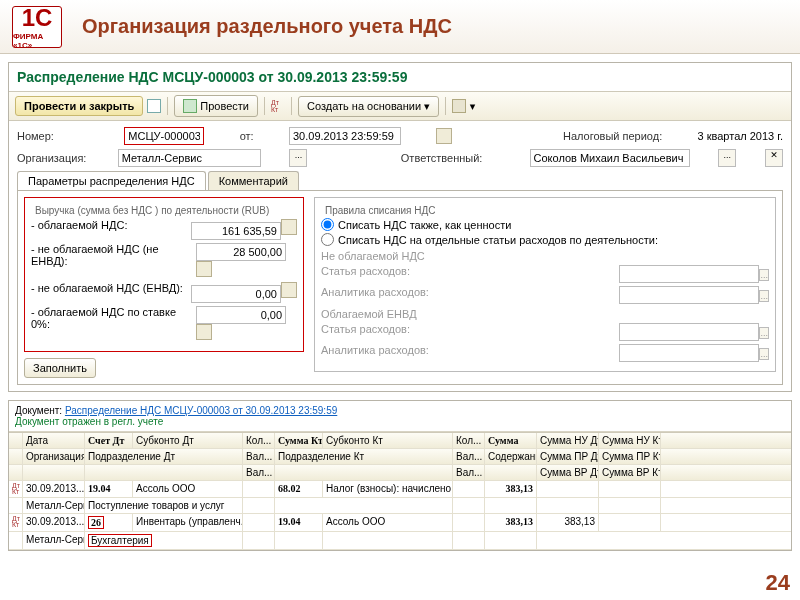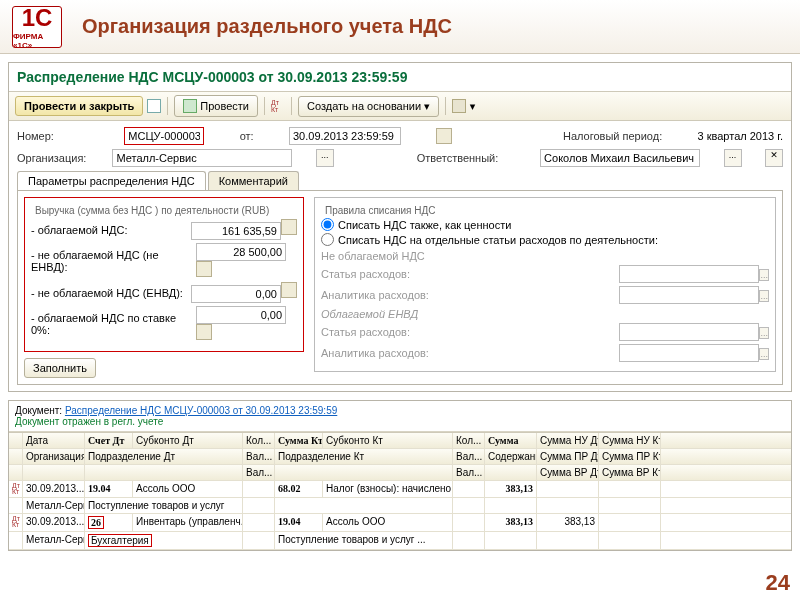--- a/index.html
+++ b/index.html
@@ -21,21 +21,21 @@
 .lbl { color: #333; }
 .input { border: 1px solid #bbb; background: #fff; padding: 1px 3px; font-size: 11px; height: 18px; }
 .input.red { border: 1.5px solid #c00; }
 .tabs { display: flex; margin-top: 4px; }
 .tab { background: #f2eedc; border: 1px solid #b8b4a8; border-bottom: none; padding: 3px 10px; font-size: 11px; border-radius: 3px 3px 0 0; margin-right: 2px; cursor: pointer; }
 .tab.active { background: #fff; font-weight: normal; }
 .tab-body { border: 1px solid #b8b4a8; padding: 6px; display: flex; gap: 10px; }
 .fieldset { border: 1.5px solid #c00; padding: 6px; font-size: 11px; }
 .fieldset.gray { border-color: #bbb; }
 .fieldset-title { font-size: 10px; color: #666; margin-top: -13px; background: #fff; display: inline-block; padding: 0 4px; }
-.frow { display: flex; justify-content: space-between; align-items: center; margin: 3px 0; gap: 6px; }
+.frow { display: flex; justify-content: space-between; align-items: flex-start; margin: 3px 0; gap: 6px; }
 .num-input { border: 1px solid #bbb; width: 90px; text-align: right; padding: 1px 3px; font-size: 11px; height: 18px; }
 .radio-row { display: flex; align-items: center; gap: 4px; margin: 2px 0; font-size: 11px; }
 .faded { color: #999; }
 .ledger { margin: 0 8px 8px 8px; border: 1px solid #b8b4a8; font-size: 10px; }
 .ledger-hdr { padding: 4px 6px; border-bottom: 1px solid #d8d4c4; }
 .link { color: #1060c0; text-decoration: underline; cursor: pointer; }
 .green { color: #0a7c2e; }
 .grid { border-top: 1px solid #cec9b8; }
 .grid-row { display: grid; grid-template-columns: 14px 62px 48px 110px 32px 48px 130px 32px 52px 62px 62px; border-bottom: 1px solid #e4e0d0; }
 .grid-row.hdr { background: linear-gradient(#fdfcf5, #f0ecd8); font-weight: normal; }
@@ -86,21 +86,21 @@
       <input class="input red" style="width: 80px;" value="МСЦУ-000003">
       <span class="lbl">от:</span>
       <input class="input" style="width: 112px;" value="30.09.2013 23:59:59">
       <span class="calc-icon"></span>
       <span style="width:40px;"></span>
       <span class="lbl">Налоговый период:</span>
       <span>3 квартал 2013 г.</span>
     </div>
     <div class="row">
       <span class="lbl" style="width:72px;">Организация:</span>
-      <input class="input" style="width: 180px;" value="Металл-Сервис">
+      <input class="input" style="width: 143px;" value="Металл-Сервис">
       <span class="dots-btn">...</span>
       <span style="width:36px;"></span>
       <span class="lbl" style="width:100px;">Ответственный:</span>
       <input class="input" style="width: 160px;" value="Соколов Михаил Васильевич">
       <span class="dots-btn">...</span>
       <span class="dots-btn">✕</span>
     </div>
 
     <div class="tabs">
       <div class="tab active">Параметры распределения НДС</div>
@@ -142,21 +142,21 @@
             </div>
           <div class="faded" style="margin:4px 0 2px 0;">Не облагаемой НДС</div>
           <div class="frow faded">
               <span>Статья расходов:</span>
               <span><input class="input" disabled="" style="width: 140px;"><span class="dots-btn">...</span></span>
             </div>
           <div class="frow faded">
               <span>Аналитика расходов:</span>
               <span><input class="input" disabled="" style="width: 140px;"><span class="dots-btn">...</span></span>
             </div>
-          <div class="faded" style="margin:4px 0 2px 0;font-style:italic;">Облагаемой ЕНВД</div>
+          <div class="faded" style="margin:4px 0 2px 0;">Облагаемой ЕНВД</div>
           <div class="frow faded">
               <span>Статья расходов:</span>
               <span><input class="input" disabled="" style="width: 140px;"><span class="dots-btn">...</span></span>
             </div>
           <div class="frow faded">
               <span>Аналитика расходов:</span>
               <span><input class="input" disabled="" style="width: 140px;"><span class="dots-btn">...</span></span>
             </div>
         </div>
       </div>
@@ -242,21 +242,20 @@
       <div class="cell"></div>
       <div class="cell b r">383,13</div>
       <div class="cell r">383,13</div>
       <div class="cell"></div>
     </div>
     <div class="grid-row">
       <div class="cell"></div>
       <div class="cell">Металл-Серв</div>
       <div class="cell" style="grid-column:span 2;"><span class="redbox">Бухгалтерия</span></div>
       <div class="cell"></div>
-      <div class="cell" style="grid-column:span 2;">Поступление товаров и услуг ...</div>
       <div class="cell"></div>
         <div class="cell"></div>
         <div class="cell"></div>
         <div class="cell"></div>
     </div>
   </div>
 </div>
 
 <div class="slide-num">24</div>
 

